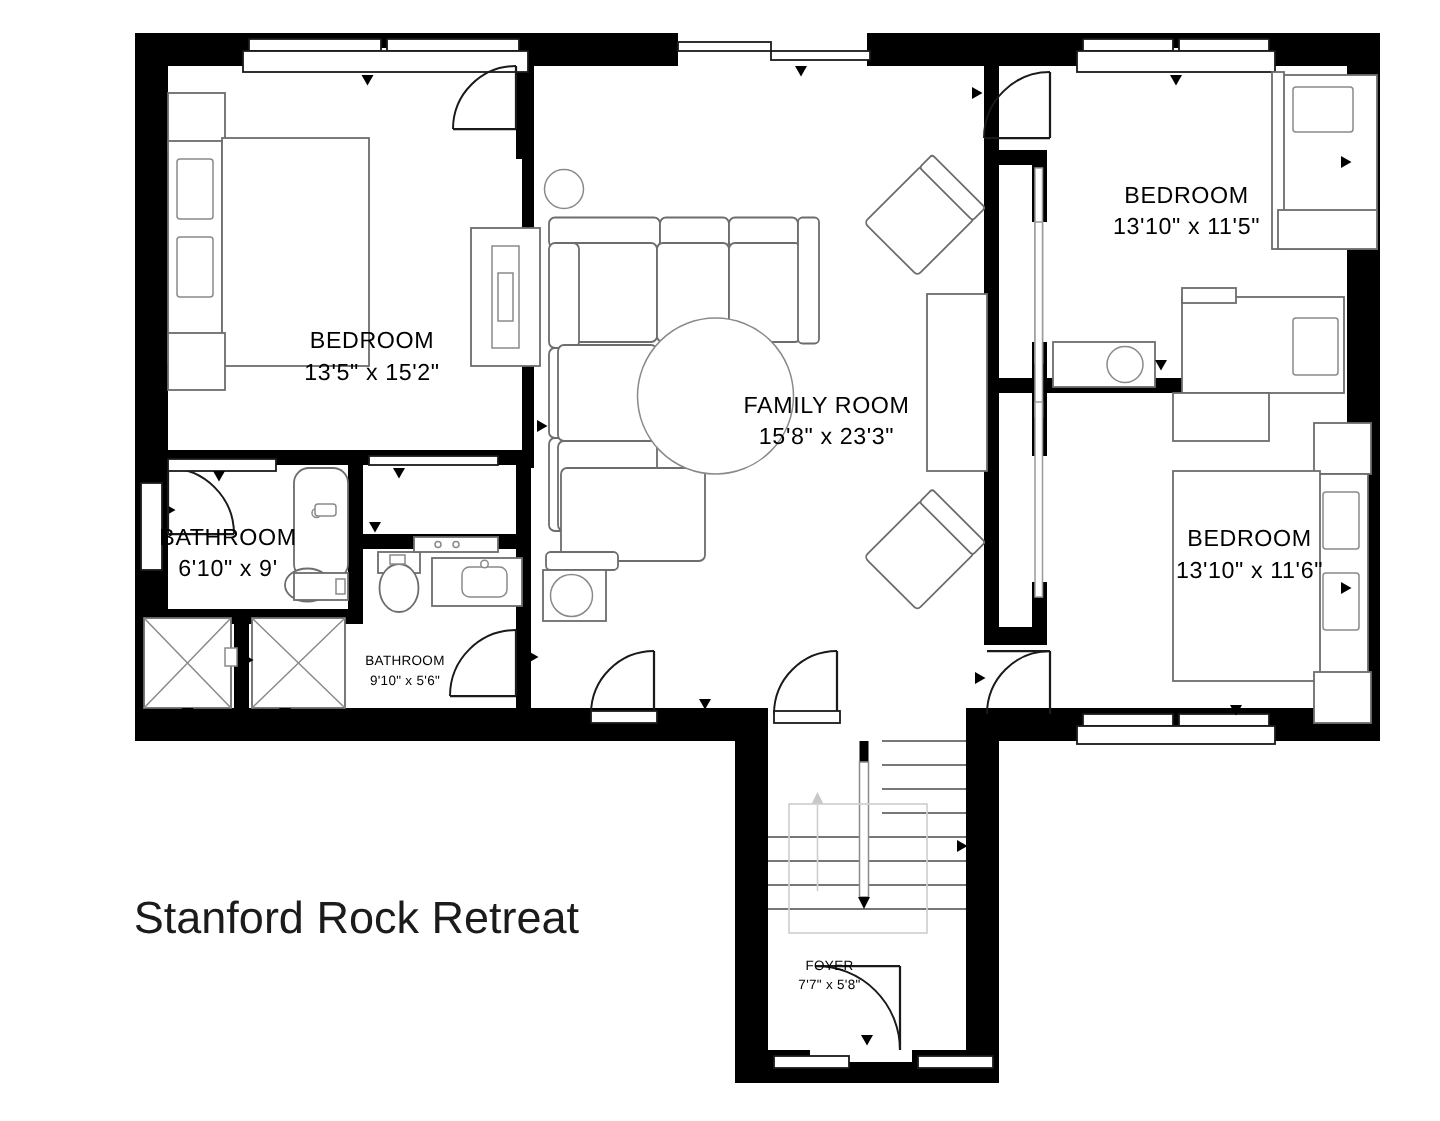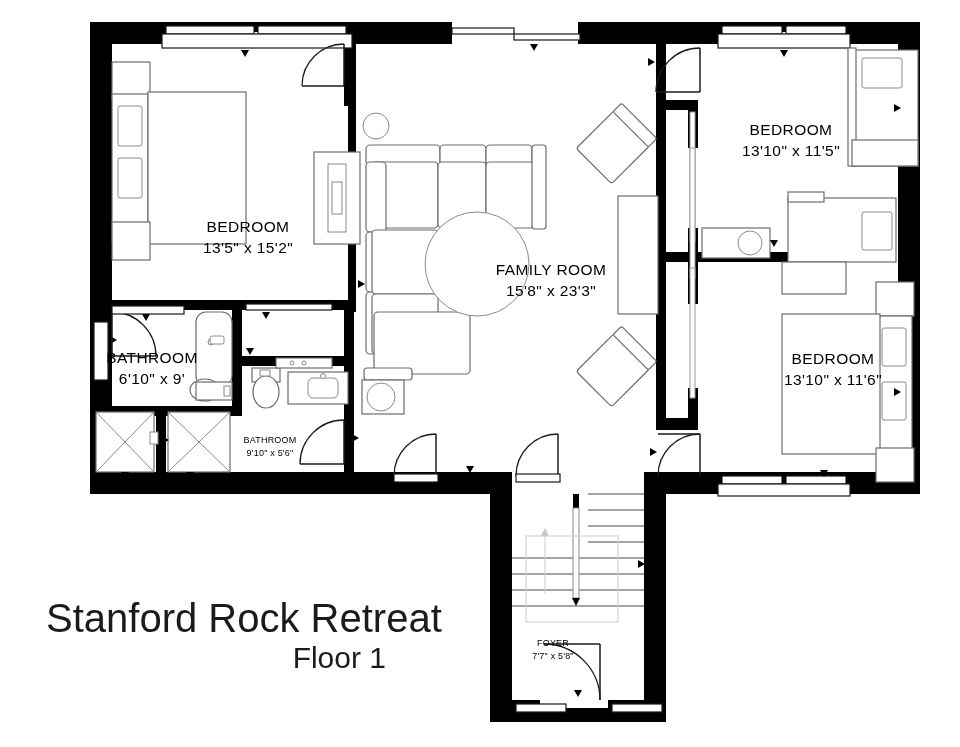--- a/index.html
+++ b/index.html
@@ -47,21 +47,21 @@
   .title-block {
     position: absolute;
     left: 46px;
     top: 596px;
     width: 340px;
     text-align: right;
     line-height: 1.12;
   }
   .title-main {
     font-family: "Liberation Sans", sans-serif;
-    font-size: 40px;
+    font-size: 30px;
     font-weight: 400;
     color: #1b1b1b;
     white-space: nowrap;
   }
   .title-sub {
     font-family: "Liberation Sans", sans-serif;
     font-size: 30px;
     font-weight: 400;
     color: #1b1b1b;
   }
@@ -398,16 +398,15 @@
       <text class="room-label rl-lg" x="833" y="381">13'10" x 11'6"</text>
 
       <text class="room-label rl-sm" x="553" y="644">FOYER</text>
       <text class="room-label rl-sm" x="553" y="657">7'7" x 5'8"</text>
     </g>
 
   </svg>
 
   <div class="title-block">
     <div class="title-main">Stanford Rock Retreat</div>
-    <div class="title-sub">Floor 1</div>
   </div>
 
 </div>
 
 </body></html>

